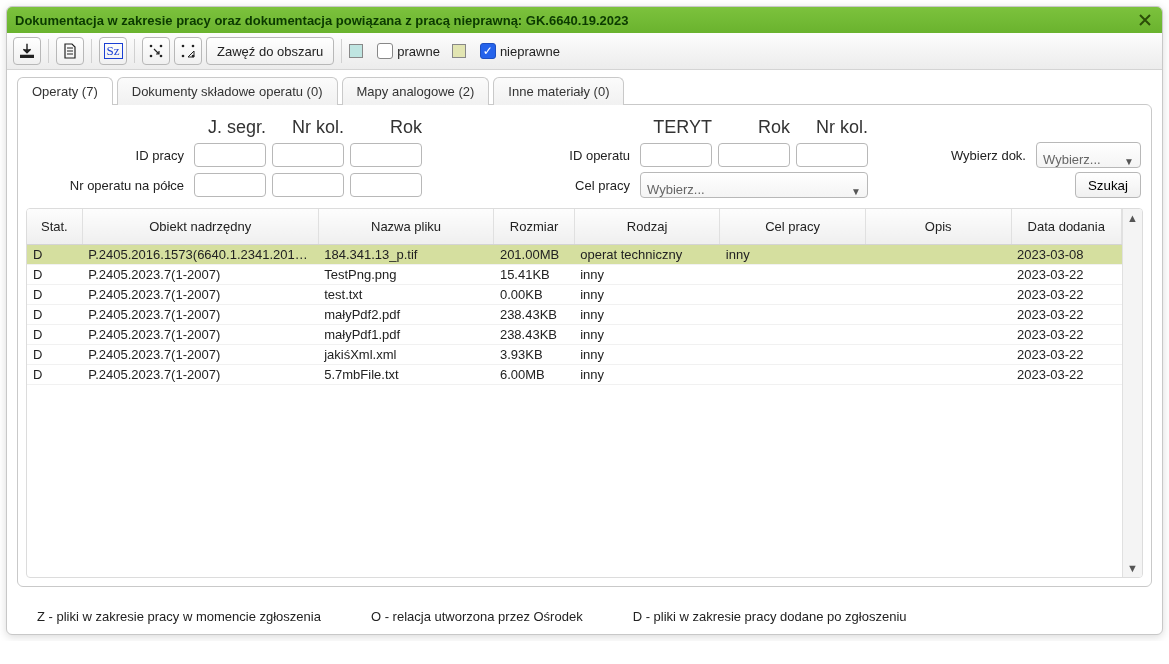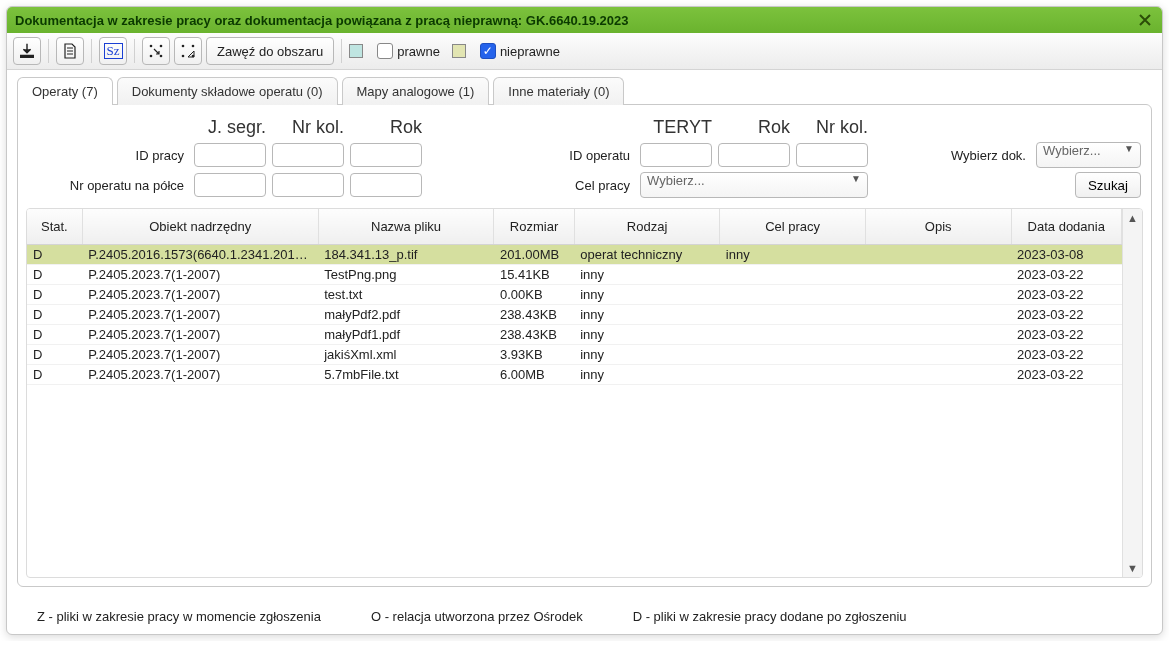--- a/index.html
+++ b/index.html
@@ -129,21 +129,21 @@
     padding:0 4px;
     width:100%;
   }
   .fa-select {
     height:26px;
     border:1px solid #b8b8b8;
     border-radius:4px;
     background:linear-gradient(#fff,#f4f4f4);
     padding:0 6px;
     display:flex;
-    align-items:flex-start;
+    align-items:flex-end;
     justify-content:space-between;
     cursor:pointer;
     color:#666;
     width:100%;
   }
   .fa-select .tri { font-size:10px; color:#555; }
   .search-btn {
     height:26px;
     border:1px solid #b8b8b8;
     border-radius:4px;
@@ -283,21 +283,21 @@
     <span class="swatch olive"></span>
     <span class="chk-wrap">
       <span class="chk-box checked">✓</span>
       <span class="chk-label">nieprawne</span>
     </span>
   </div>
 
   <div class="tabs" id="tab-bar">
       <div class="tab active">Operaty (7)</div>
       <div class="tab">Dokumenty składowe operatu (0)</div>
-      <div class="tab">Mapy analogowe (1)</div>
+      <div class="tab">Mapy analogowe (2)</div>
       <div class="tab">Inne materiały (0)</div>
     </div>
 
   <div class="tab-panel">
 
     <div class="filter-area">
 
       <div></div>
       <div class="fa-header">J. segr.</div>
       <div class="fa-header">Nr kol.</div>

